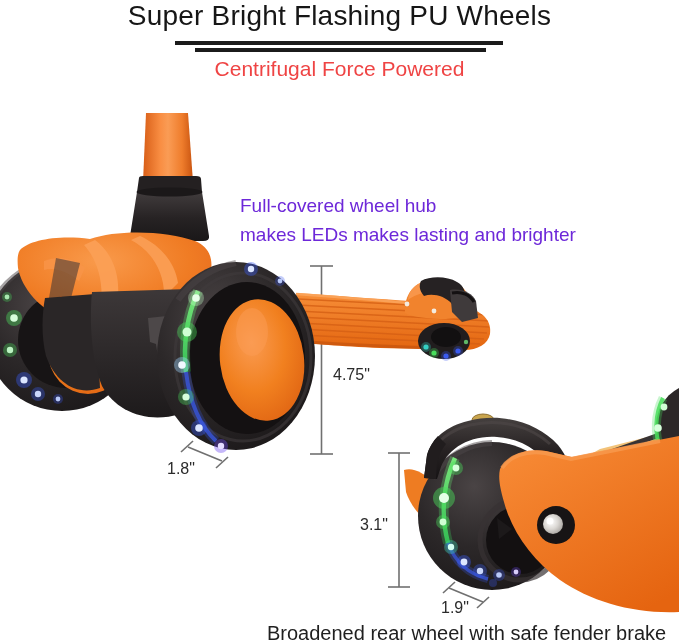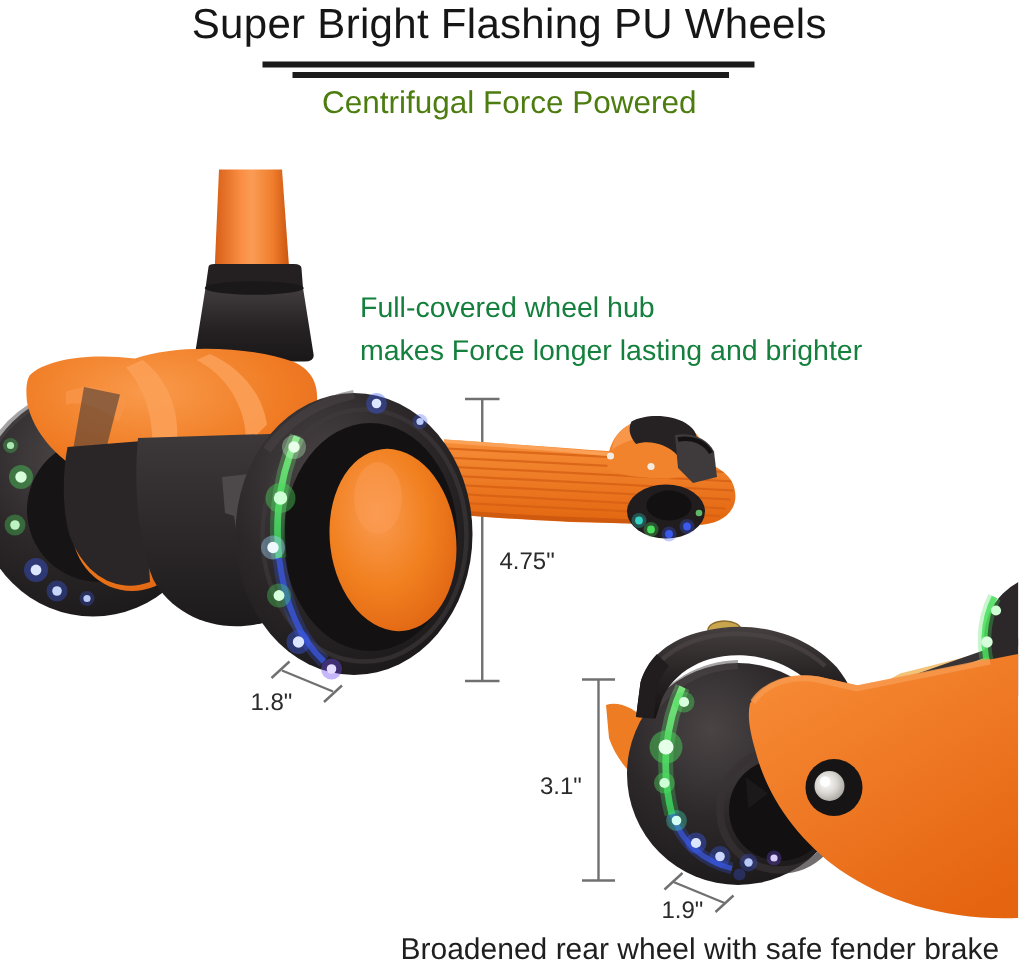--- a/index.html
+++ b/index.html
@@ -9,26 +9,26 @@
   }
   .abs{position:absolute;}
   .title{
     left:0;right:0;top:0;text-align:center;
     font-size:28px;font-weight:400;color:#161616;letter-spacing:0.2px;white-space:nowrap;
   }
   .rule{background:#1b1b1b;height:4px;}
   .rule1{left:175px;top:41px;width:328px;}
   .rule2{left:195px;top:48px;width:291px;}
   .subtitle{
-    left:0;right:0;text-align:center;font-size:21px;color:#4d7c0f;white-space:nowrap;
+    left:0;right:0;text-align:center;font-size:21px;color:#ef4444;white-space:nowrap;
   }
   .sub1{top:57px;}
   .sub2{top:83px;}
   .hub-note{
-    left:240px;top:191px;font-size:19px;color:#15803d;line-height:29px;white-space:nowrap;
+    left:240px;top:191px;font-size:19px;color:#6d28d9;line-height:29px;white-space:nowrap;
   }
   .dim-label{
     font-size:16px;color:#2b2b2b;white-space:nowrap;
   }
   .lbl-475{left:333px;top:366px;}
   .lbl-18{left:167px;top:460px;}
   .lbl-31{left:360px;top:516px;}
   .lbl-19{left:441px;top:599px;}
   .caption{
     left:267px;top:622px;font-size:20px;color:#1f1f1f;white-space:nowrap;
@@ -317,21 +317,21 @@
         <path d="M497,518 L512,529 L499,539 Z" fill="#1C191A"></path>
         <circle cx="556" cy="525" r="19" fill="#171415"></circle>
         <circle cx="553" cy="524" r="10" fill="url(#boltGrad)"></circle>
         <circle cx="550" cy="521" r="3.5" fill="#FFFFFF" opacity="0.9"></circle>
       </g>
     </g>
   </svg>
 
   <div class="abs hub-note">
     <div>Full-covered wheel hub</div>
-    <div>makes Force longer lasting and brighter</div>
+    <div>makes LEDs makes lasting and brighter</div>
   </div>
 
   <div class="abs dim-label lbl-475">4.75"</div>
   <div class="abs dim-label lbl-18">1.8"</div>
   <div class="abs dim-label lbl-31">3.1"</div>
   <div class="abs dim-label lbl-19">1.9"</div>
 
   <div class="abs caption">Broadened rear wheel with safe fender brake</div>
 </div>
 

